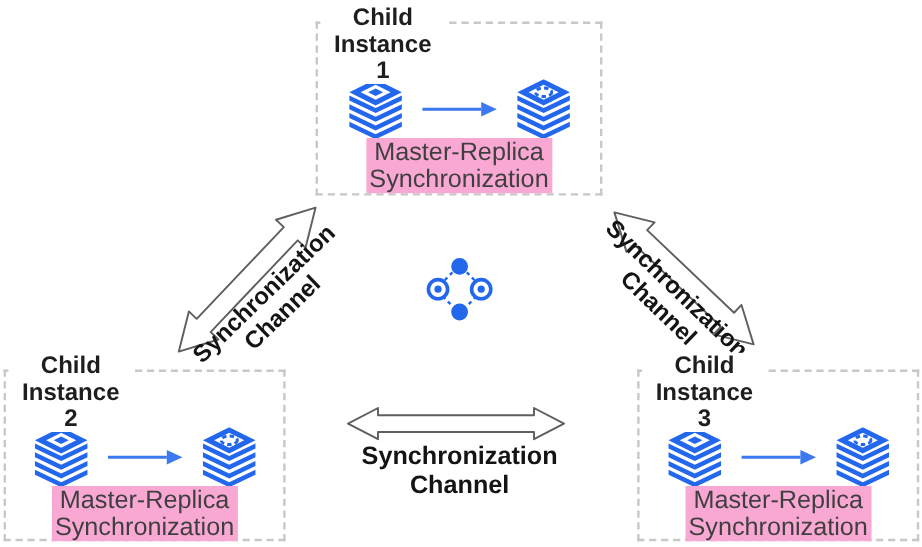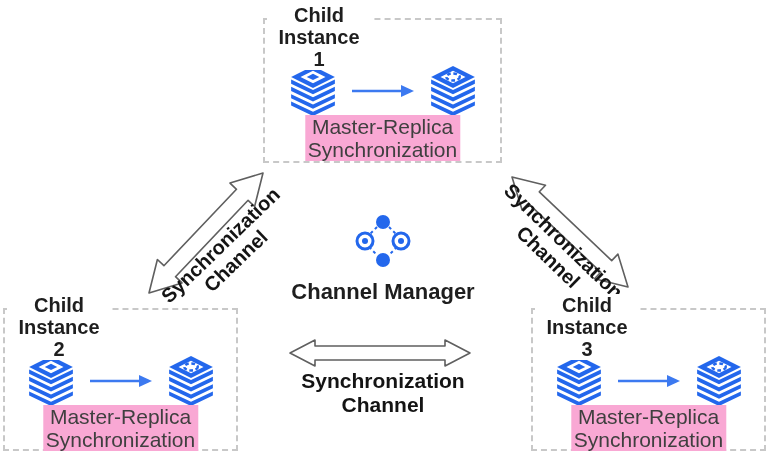--- a/index.html
+++ b/index.html
@@ -157,21 +157,20 @@
     <line x1="35" y1="14" x2="43" y2="22" stroke-dasharray="3 3" class="db-stroke-dash" style="stroke-width:2"></line>
     <line x1="15" y1="34" x2="23" y2="42" stroke-dasharray="3 3" class="db-stroke-dash" style="stroke-width:2"></line>
     <line x1="43" y1="34" x2="35" y2="42" stroke-dasharray="3 3" class="db-stroke-dash" style="stroke-width:2"></line>
     <circle class="db-fill" cx="29" cy="9" r="7"></circle>
     <circle class="db-fill" cx="29" cy="47" r="7"></circle>
     <circle cx="11" cy="28" r="8" fill="none" stroke="var(--db-blue,#2367EC)" stroke-width="3"></circle>
     <circle class="db-fill" cx="11" cy="28" r="3"></circle>
     <circle cx="47" cy="28" r="8" fill="none" stroke="var(--db-blue,#2367EC)" stroke-width="3"></circle>
     <circle class="db-fill" cx="47" cy="28" r="3"></circle>
   </svg>
-  <div id="cm-label">Channel Manager</div>
 
   <svg id="channels-svg" viewBox="0 0 768 456">
     <polygon class="channel-arrow" points="149,293 182,282.9 175.5,276.7 248.1,200.3 254.6,206.5 263,173 230,183.1 236.5,189.3 163.9,265.7 157.4,259.5"></polygon>
     <polygon class="channel-arrow" points="512,177 545.5,185.3 539.3,191.8 611.7,260.6 617.9,254.1 628,287 594.5,278.7 600.7,272.2 528.3,203.4 522.1,209.9"></polygon>
     <polygon class="channel-arrow" points="290,353 315,340 315,346 445,346 445,340 470,353 445,366 445,360 315,360 315,366"></polygon>
   </svg>
 
   <div id="channel-label-left" class="channel-label">
     <div>Synchronization</div>
     <div>Channel</div>

